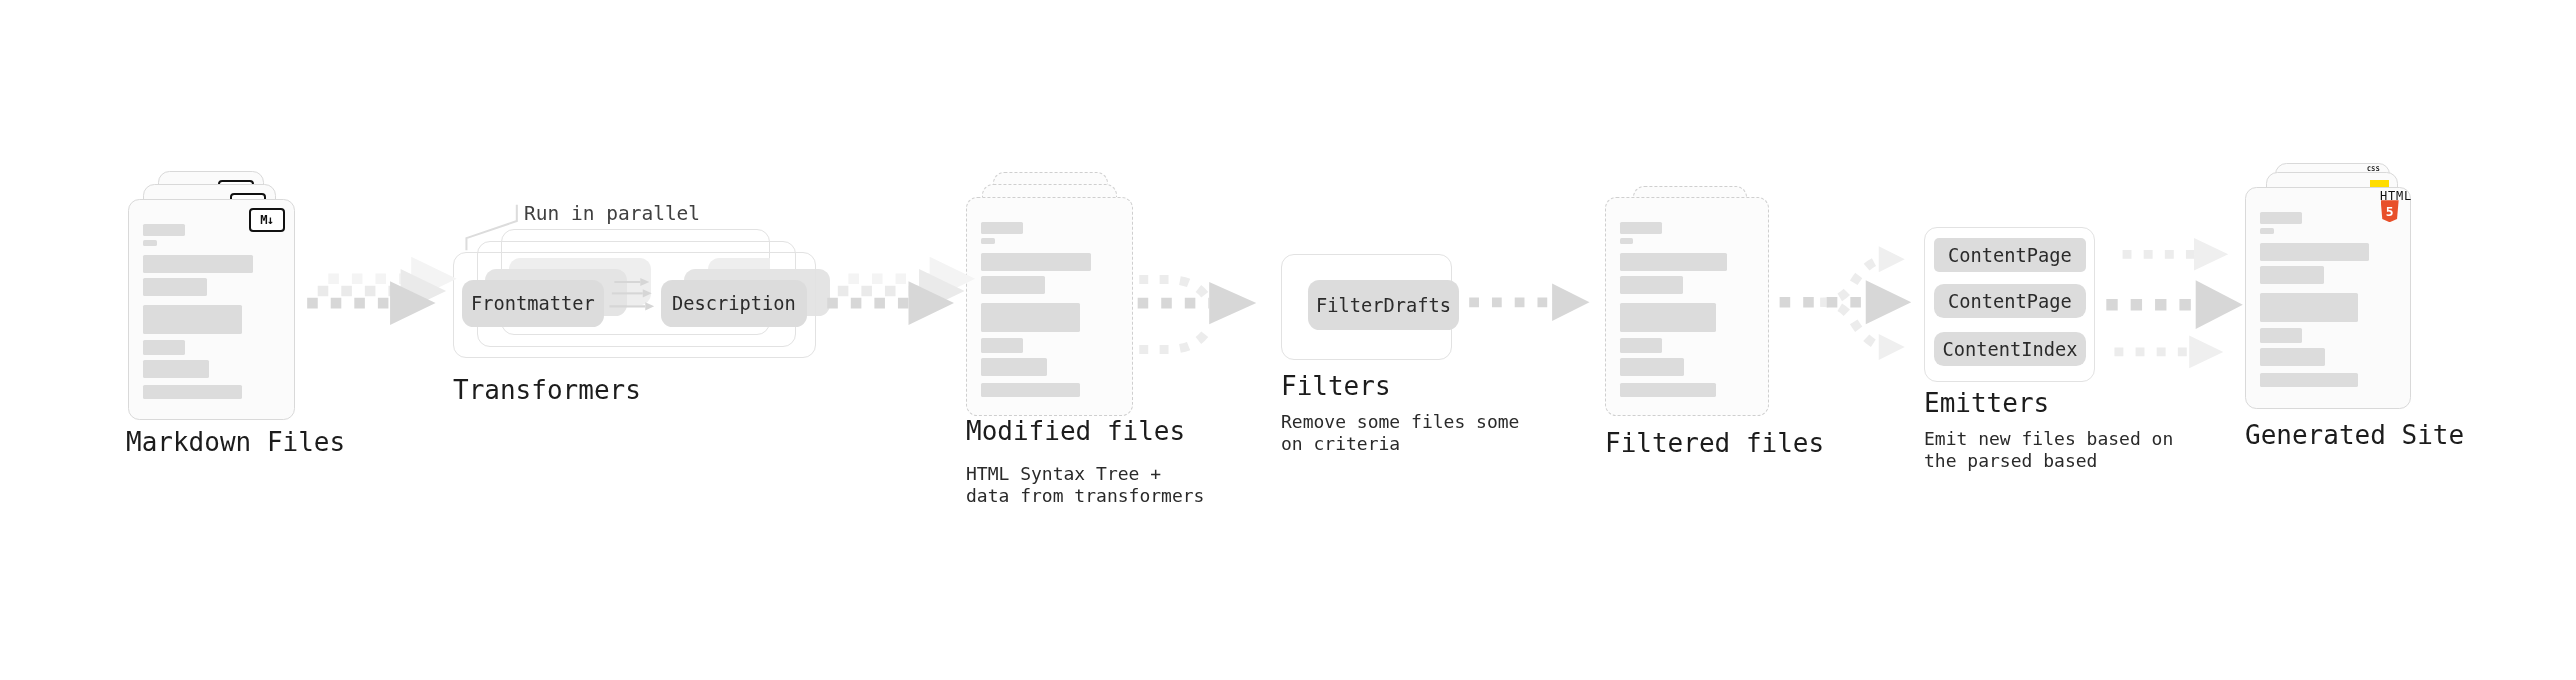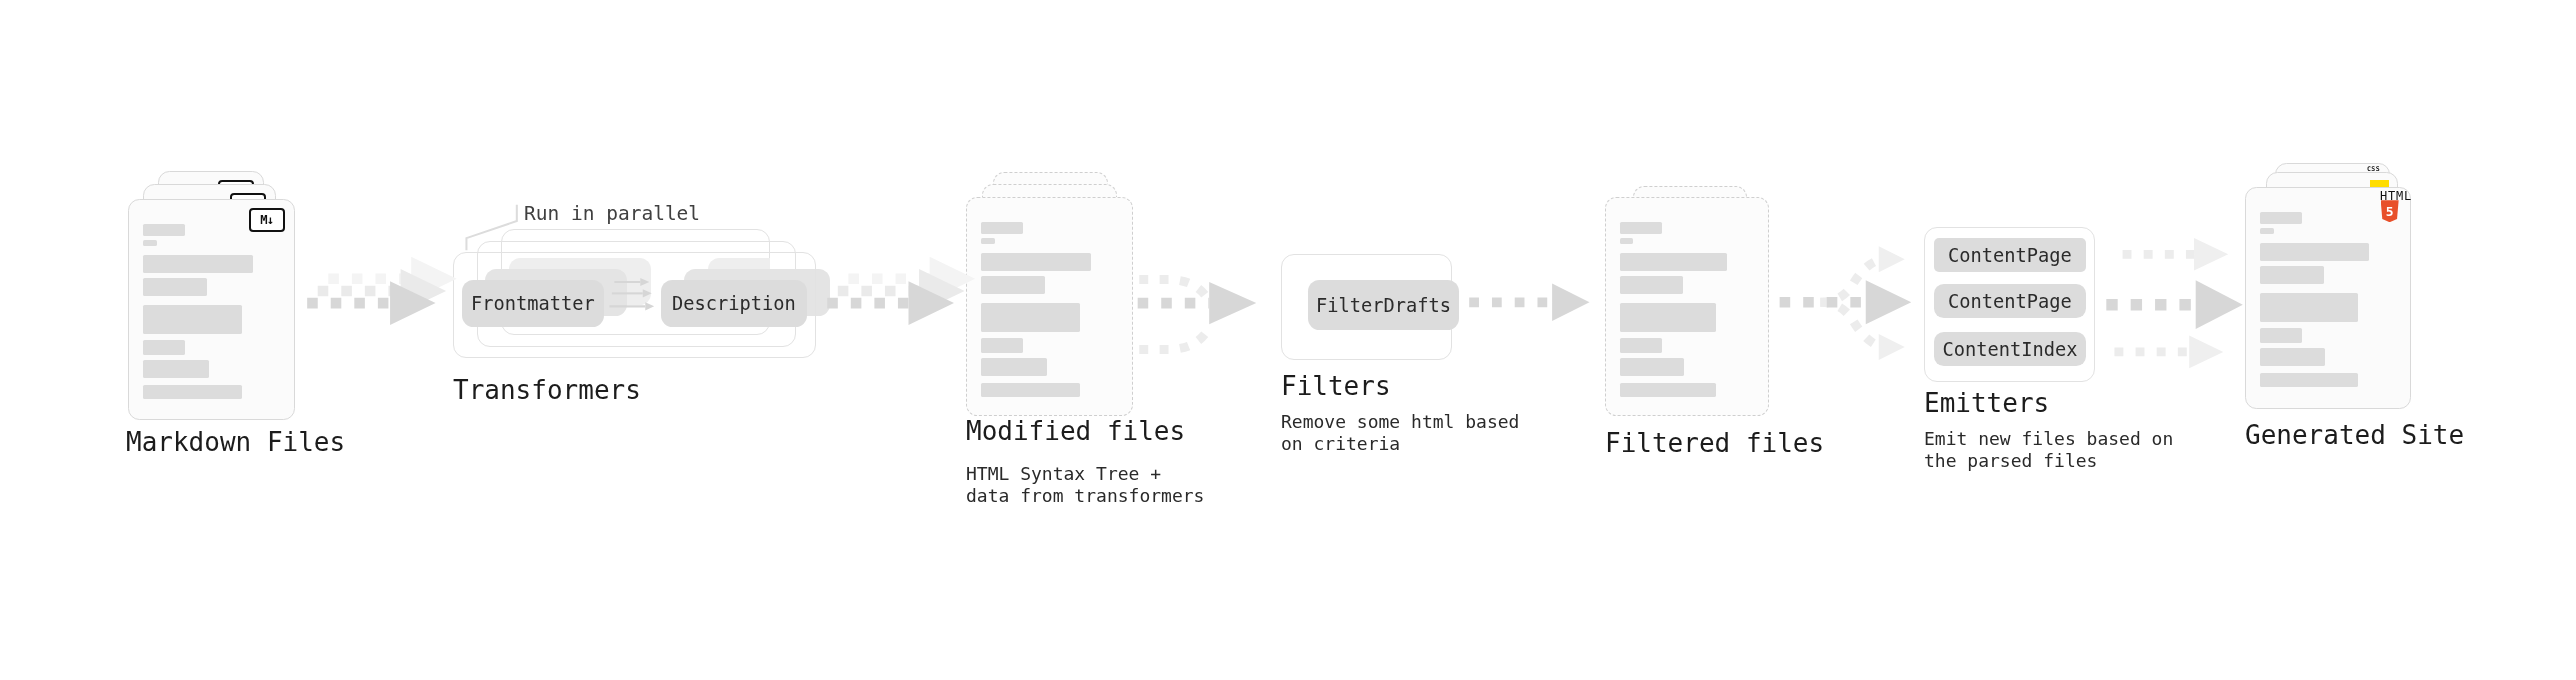--- a/index.html
+++ b/index.html
@@ -112,21 +112,21 @@
   <div class="stage-label" style="left:966px;top:416px">Modified files</div>
   <div class="stage-sub" style="left:966px;top:463px">
     <div>HTML Syntax Tree +</div>
     <div>data from transformers</div>
   </div>
 
   <div class="gbox filled" style="left:1281px;top:254px;width:171px;height:106px"></div>
   <div class="pill" style="left:1308px;top:280px;width:151px;height:50px">FilterDrafts</div>
   <div class="stage-label" style="left:1281px;top:371px">Filters</div>
   <div class="stage-sub" style="left:1281px;top:411px">
-    <div>Remove some html based</div>
+    <div>Remove some files some</div>
     <div>on criteria</div>
   </div>
 
   <div class="stack">
     <div class="card dashed" style="left:1633px;top:186px;width:114px;height:219px"></div>
     <div class="card dashed" style="left:1605px;top:197px;width:164px;height:219px">
       <div class="sk">
           <div class="bar" style="width: 31%; height: 11.4px; margin-bottom: 4.1px;"></div>
           <div class="bar" style="width: 10%; height: 5.7px; margin-bottom: 9px;"></div>
           <div class="bar" style="width: 80%; height: 18px; margin-bottom: 5.7px;"></div>
@@ -140,21 +140,21 @@
   </div>
   <div class="stage-label" style="left:1605px;top:428px">Filtered files</div>
 
   <div class="gbox filled" style="left:1924px;top:227px;width:171px;height:155px"></div>
   <div class="pill" style="left:1934px;top:238px;width:152px;height:34px;border-radius:5px">ContentPage</div>
   <div class="pill" style="left:1934px;top:284px;width:152px;height:34px;border-radius:9.8px">ContentPage</div>
   <div class="pill" style="left:1934px;top:332px;width:152px;height:34px;border-radius:9.8px">ContentIndex</div>
   <div class="stage-label" style="left:1924px;top:388px">Emitters</div>
   <div class="stage-sub" style="left:1924px;top:428px">
     <div>Emit new files based on</div>
-    <div>the parsed files</div>
+    <div>the parsed based</div>
   </div>
 
   <div class="stack">
     <div class="card" style="left:2275px;top:163px;width:115px;height:219px">
       <div class="css-badge" style="border-color: rgb(39, 103, 224);">CSS</div>
     </div>
     <div class="card" style="left:2266px;top:172px;width:132px;height:219px">
       <div class="js-badge" style="background: rgb(255, 221, 0);"></div>
     </div>
     <div class="card" style="left:2245px;top:187px;width:166px;height:222px">

